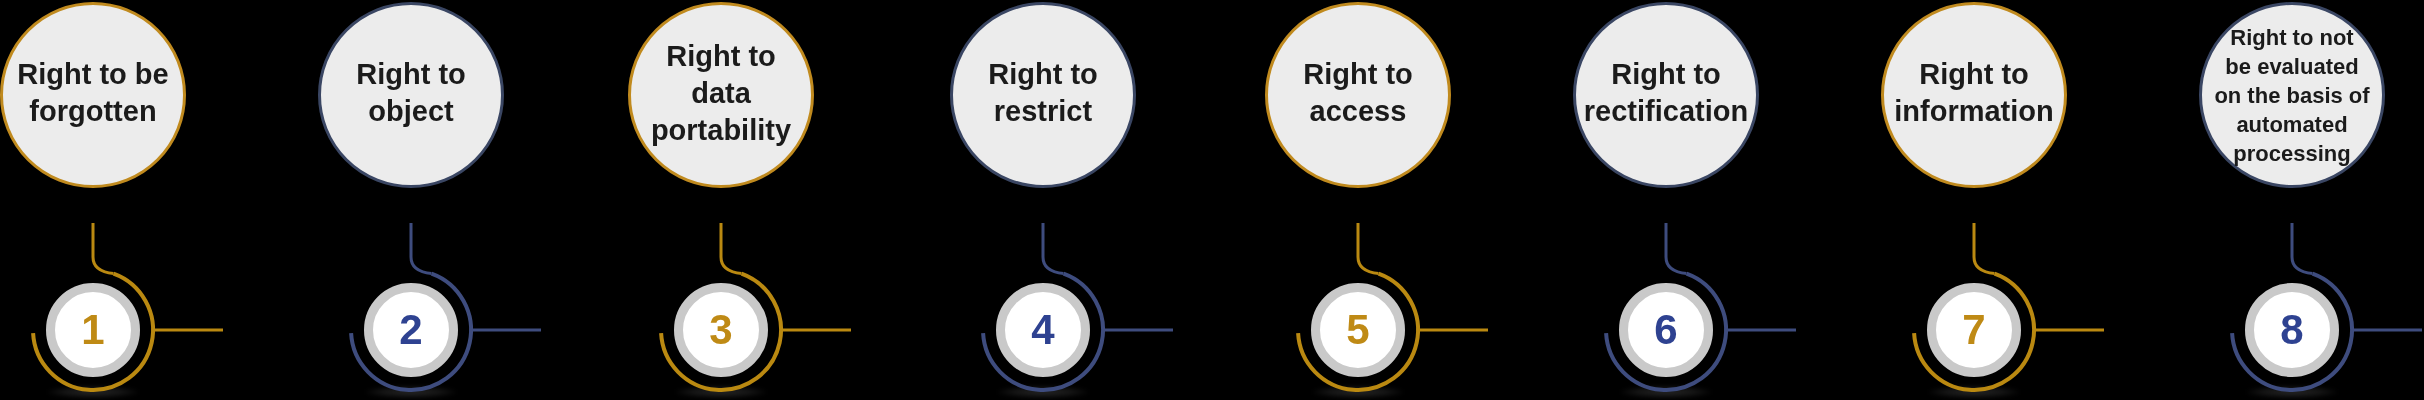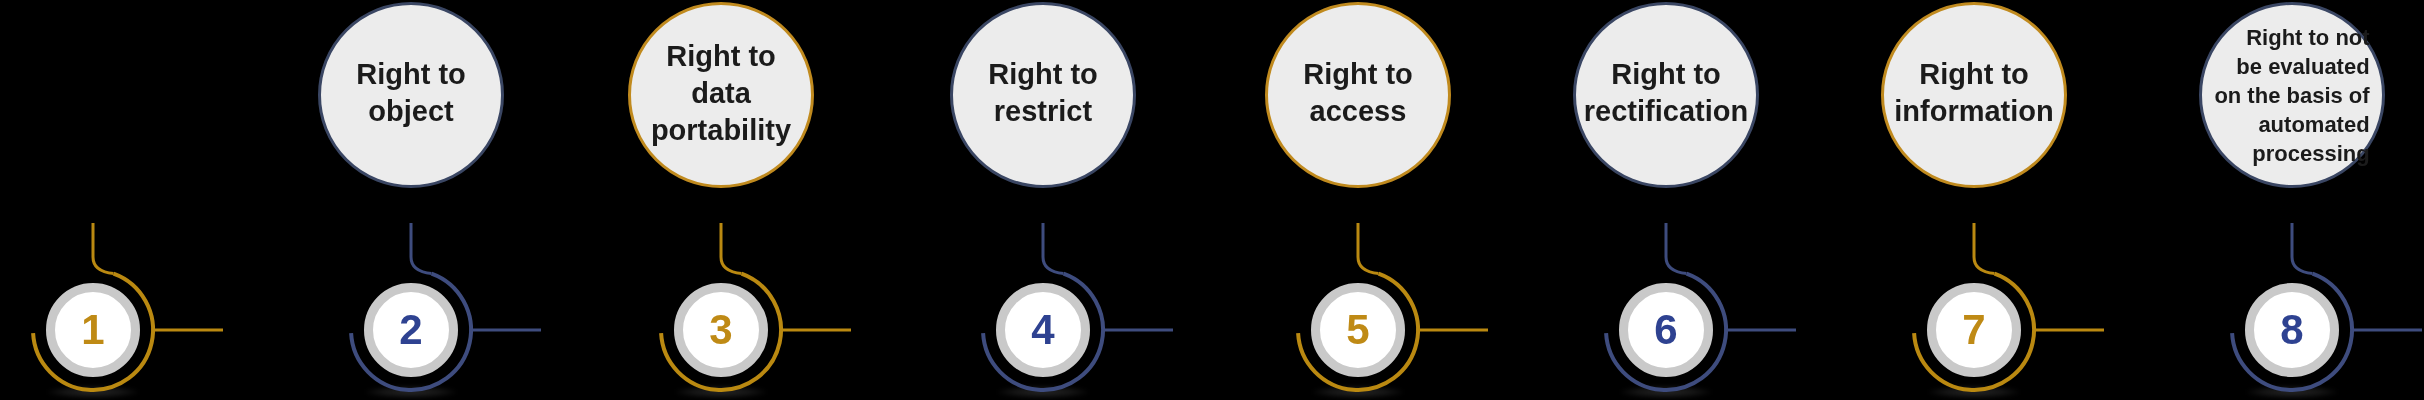--- a/index.html
+++ b/index.html
@@ -53,21 +53,20 @@
     font-weight: bold;
     color: var(--label-color);
     font-size: 29px;
     line-height: 37px;
     margin-top: -4px;
   }
   .circle-label.small {
     font-size: 22px;
     line-height: 29px;
     margin-top: 0;
-    text-align: right;
   }
   .connector {
     position: absolute;
     left: 0;
     top: 0;
     z-index: 2;
     pointer-events: none;
   }
   .connector .stem {
     fill: none;
@@ -115,20 +114,24 @@
     color: var(--num);
     line-height: 1;
   }
 </style>
 </head>
 <body>
 
 <div class="diagram">
 
   <div class="item" style="left:-67px" data-theme="gold">
+    <div class="big-circle">
+      <div class="circle-label">Right to be
+forgotten</div>
+    </div>
     <div class="badge-shadow"></div>
     <svg class="connector" width="320" height="400" viewBox="0 0 320 400">
       <path class="stem" d="M 160 223 L 160 257 Q 160 271.5 180.5 273.6"></path>
       <path class="arc-path" d="M 180.5 273.6 A 60 60 0 1 1 100.1 333.1"></path>
       <line class="h-line" x1="220" y1="330" x2="290" y2="330"></line>
     </svg>
     <div class="badge">
       <span class="badge-number">1</span>
     </div>
   </div>

